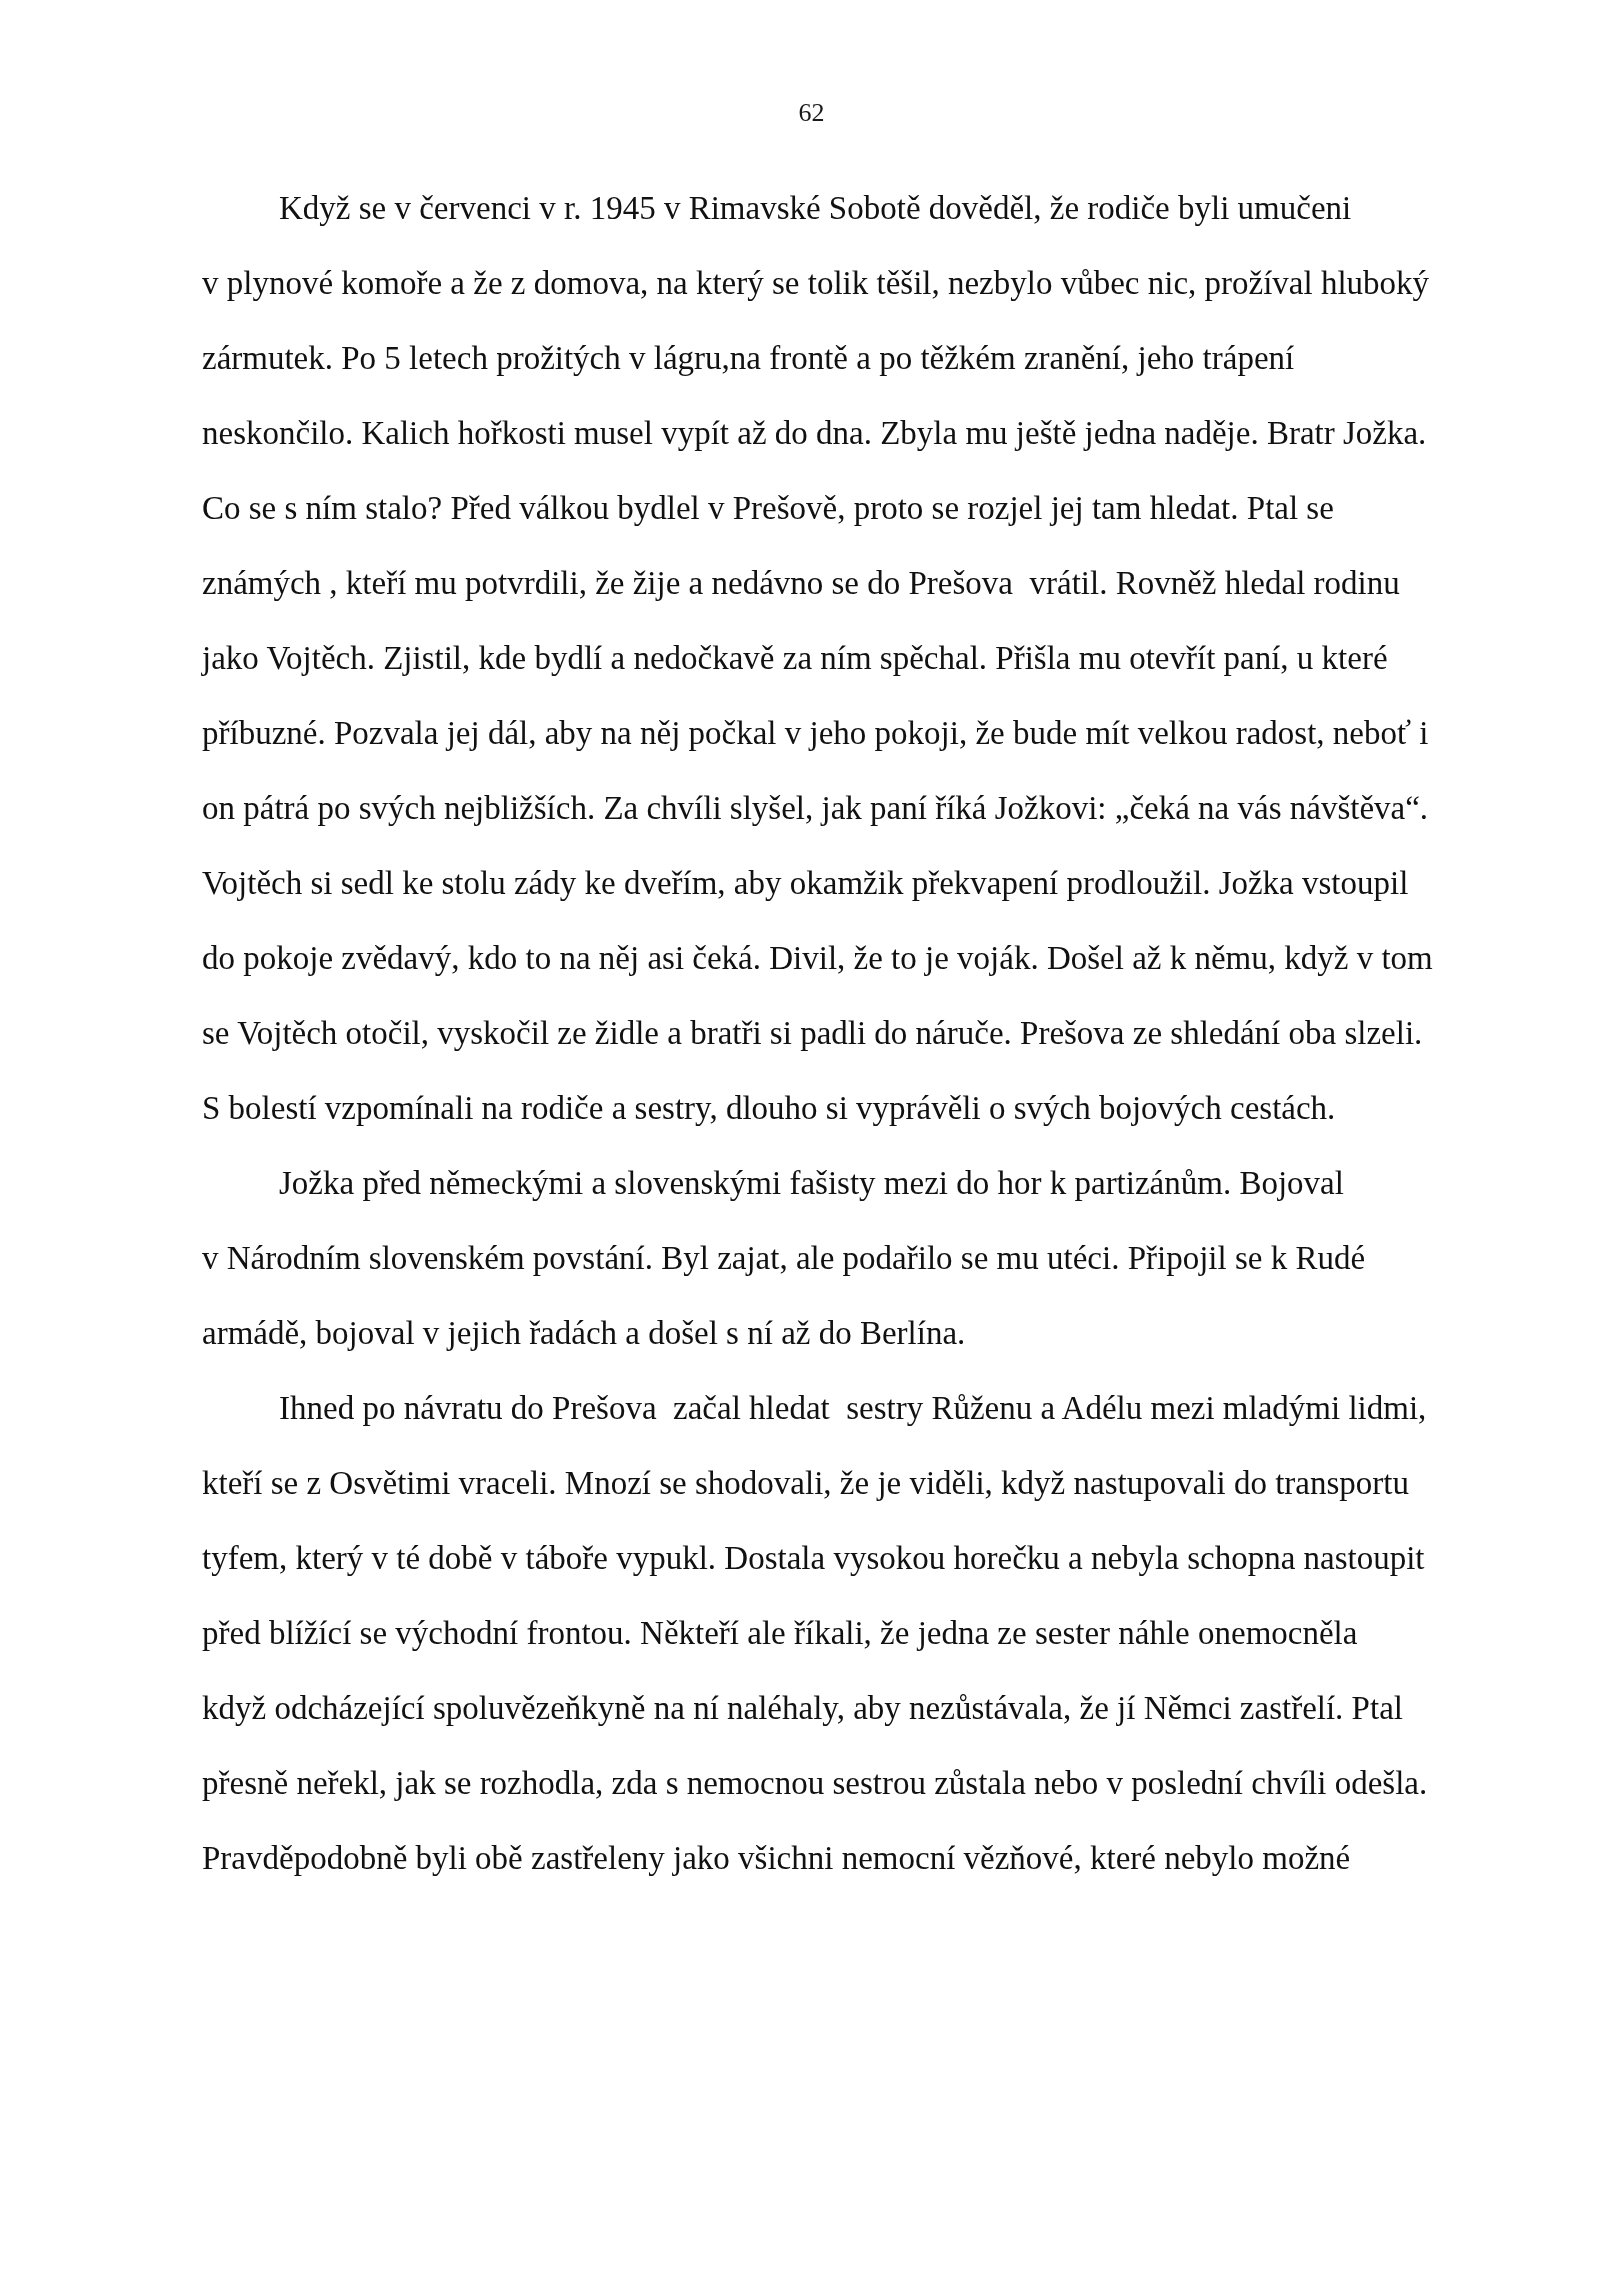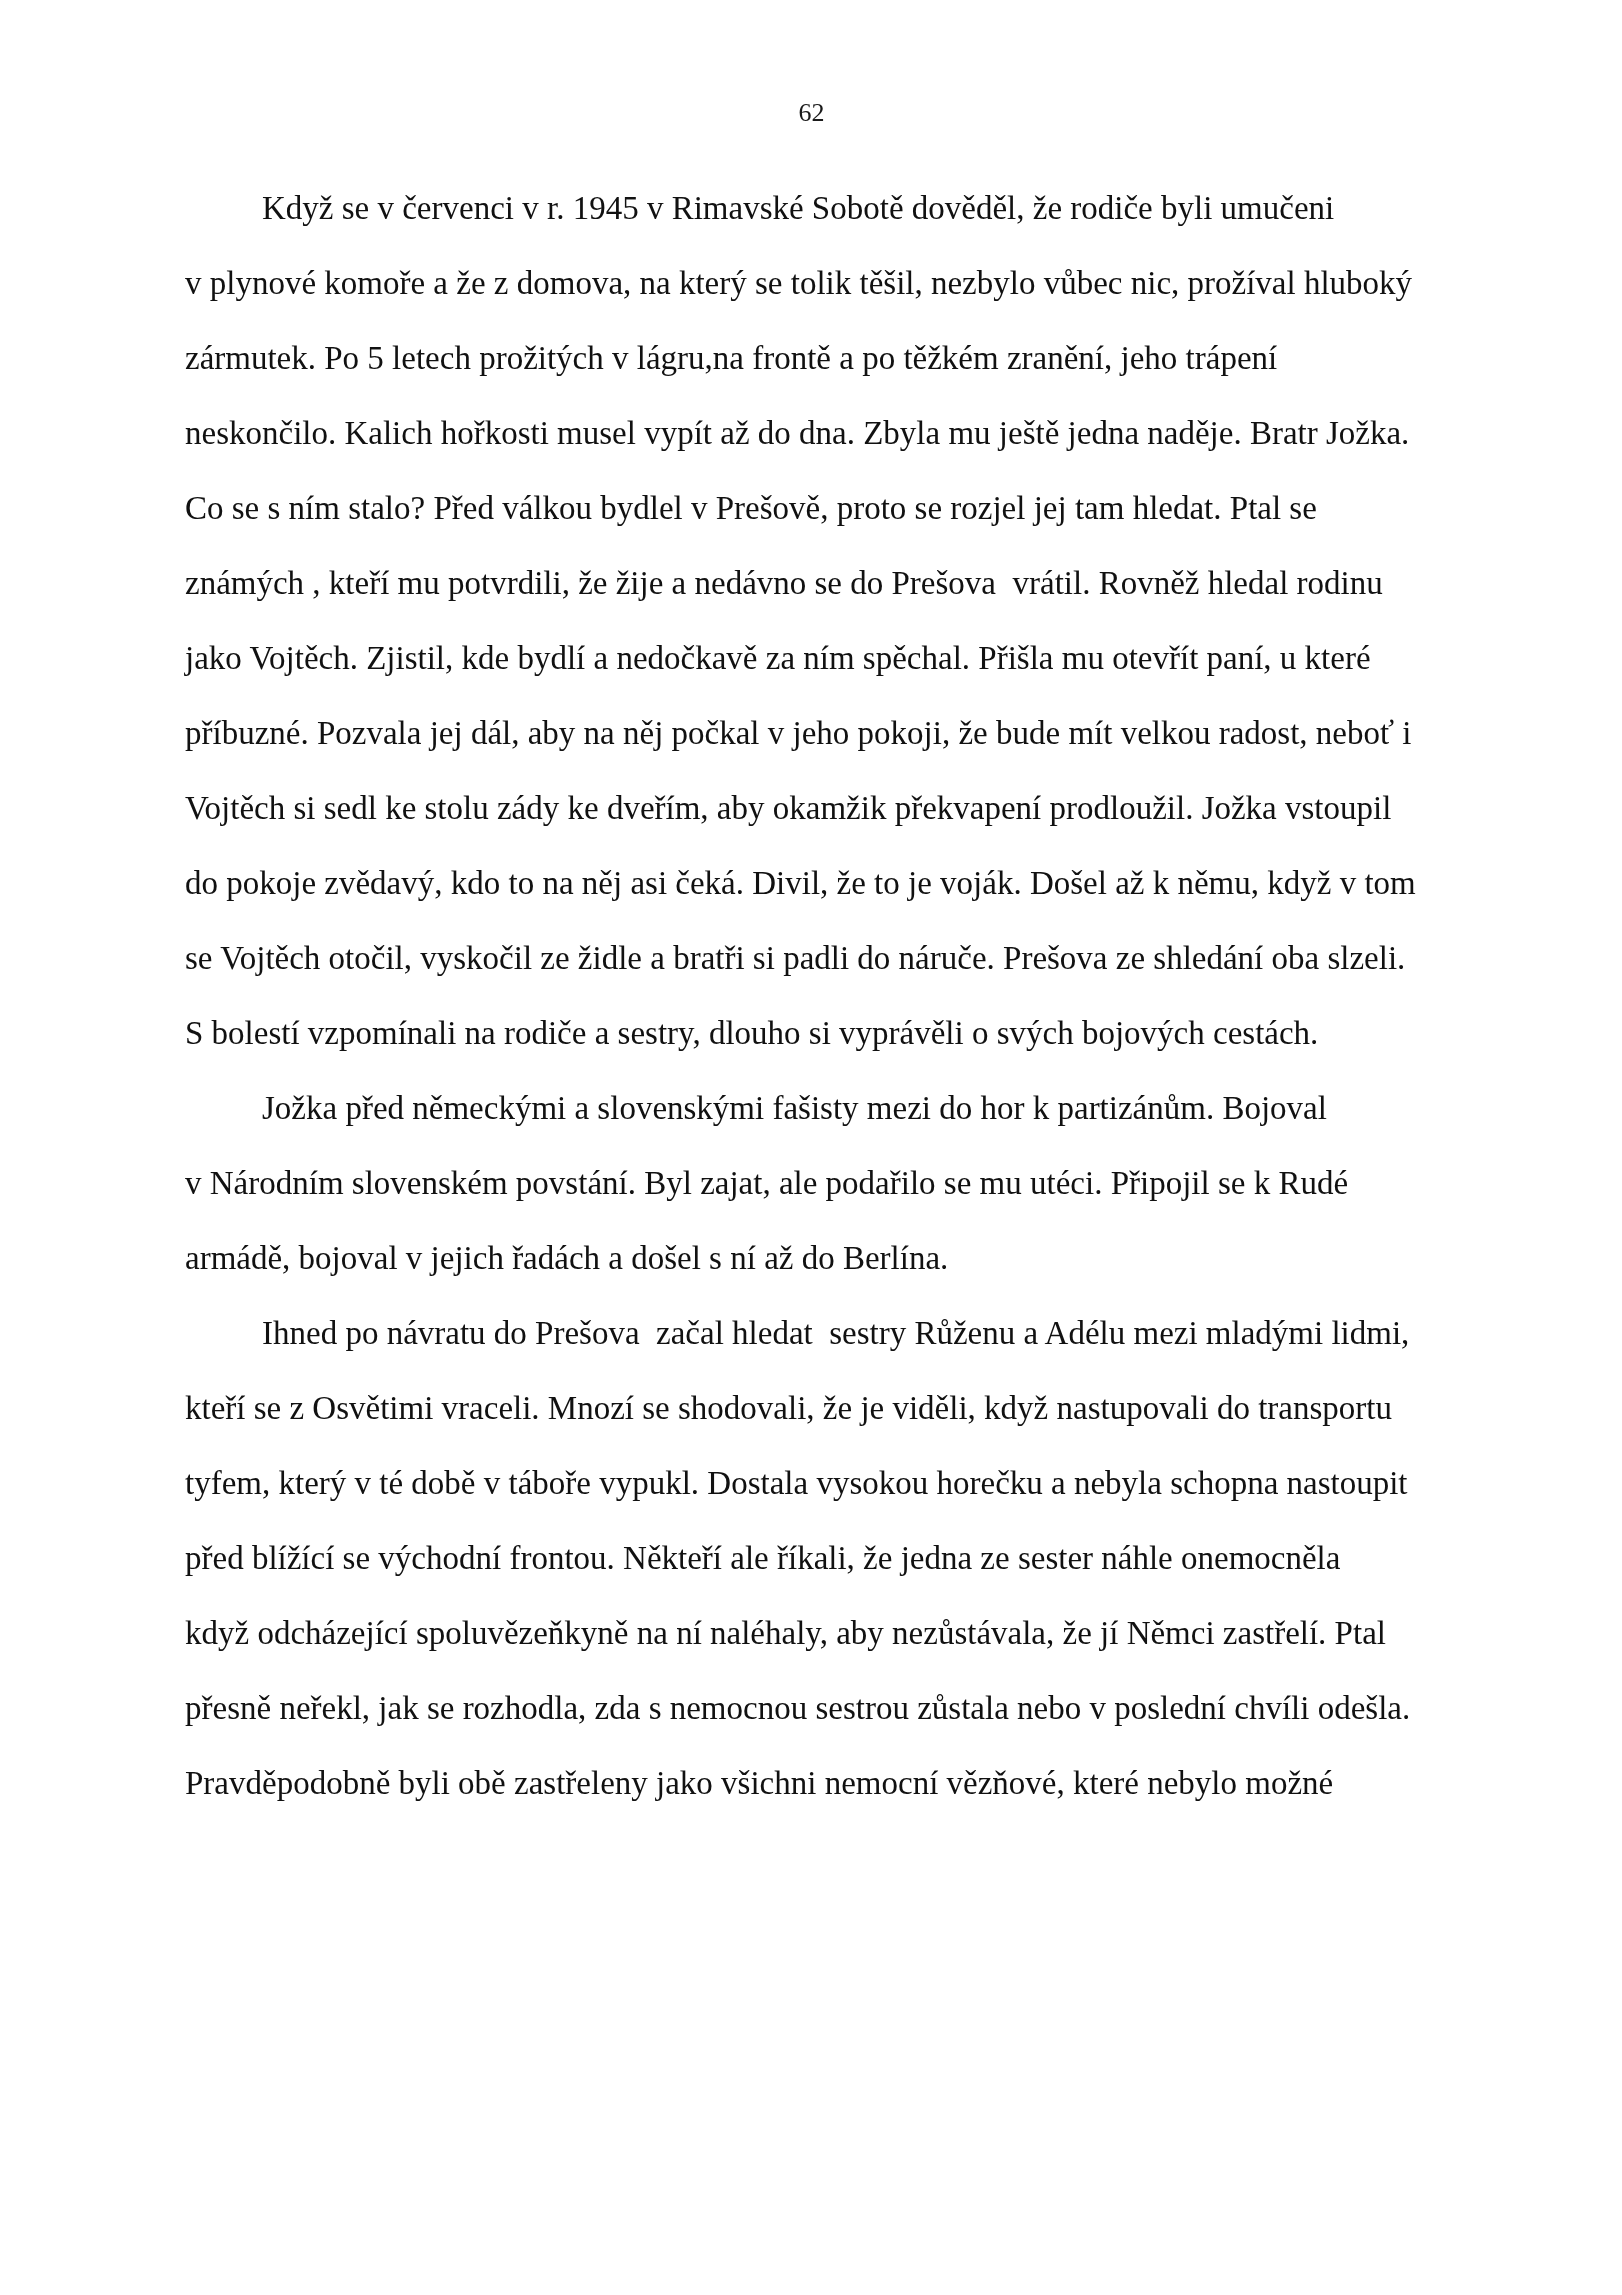--- a/index.html
+++ b/index.html
@@ -21,21 +21,21 @@
     top: 96px;
     left: 0;
     width: 100%;
     text-align: center;
     font-size: 26px;
     line-height: 33px;
     color: #1a1a1a;
   }
   .textblock {
     position: absolute;
-    left: 185px;
+    left: 202px;
     top: 171px;
     width: 1283px;
   }
   .paragraph {
     margin: 0;
     padding: 0;
   }
   .line {
     font-size: 33px;
     line-height: 75px;
@@ -55,20 +55,21 @@
   <div class="textblock">
       <div class="paragraph">
         <div class="line indent">Když se v červenci v r. 1945 v Rimavské Sobotě dověděl, že rodiče byli umučeni</div>
         <div class="line">v plynové komoře a že z domova, na který se tolik těšil, nezbylo vůbec nic, prožíval hluboký</div>
         <div class="line">zármutek. Po 5 letech prožitých v lágru,na frontě a po těžkém zranění, jeho trápení</div>
         <div class="line">neskončilo. Kalich hořkosti musel vypít až do dna. Zbyla mu ještě jedna naděje. Bratr Jožka.</div>
         <div class="line">Co se s ním stalo? Před válkou bydlel v Prešově, proto se rozjel jej tam hledat. Ptal se</div>
         <div class="line">známých , kteří mu potvrdili, že žije a nedávno se do Prešova  vrátil. Rovněž hledal rodinu</div>
         <div class="line">jako Vojtěch. Zjistil, kde bydlí a nedočkavě za ním spěchal. Přišla mu otevřít paní, u které</div>
         <div class="line">příbuzné. Pozvala jej dál, aby na něj počkal v jeho pokoji, že bude mít velkou radost, neboť i</div>
+        <div class="line">on pátrá po svých nejbližších. Za chvíli slyšel, jak paní říká Jožkovi: „čeká na vás návštěva“.</div>
         <div class="line">Vojtěch si sedl ke stolu zády ke dveřím, aby okamžik překvapení prodloužil. Jožka vstoupil</div>
         <div class="line">do pokoje zvědavý, kdo to na něj asi čeká. Divil, že to je voják. Došel až k němu, když v tom</div>
         <div class="line">se Vojtěch otočil, vyskočil ze židle a bratři si padli do náruče. Prešova ze shledání oba slzeli.</div>
         <div class="line">S bolestí vzpomínali na rodiče a sestry, dlouho si vyprávěli o svých bojových cestách.</div>
       </div>
       <div class="paragraph">
         <div class="line indent">Jožka před německými a slovenskými fašisty mezi do hor k partizánům. Bojoval</div>
         <div class="line">v Národním slovenském povstání. Byl zajat, ale podařilo se mu utéci. Připojil se k Rudé</div>
         <div class="line">armádě, bojoval v jejich řadách a došel s ní až do Berlína.</div>
       </div>

